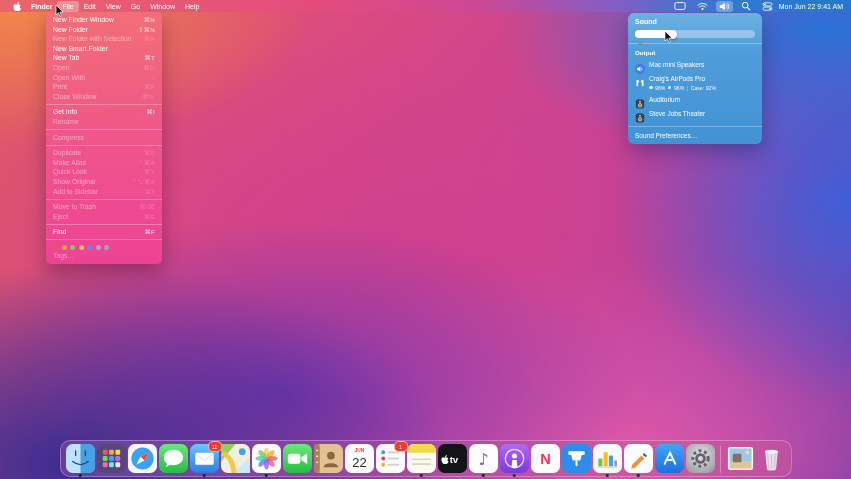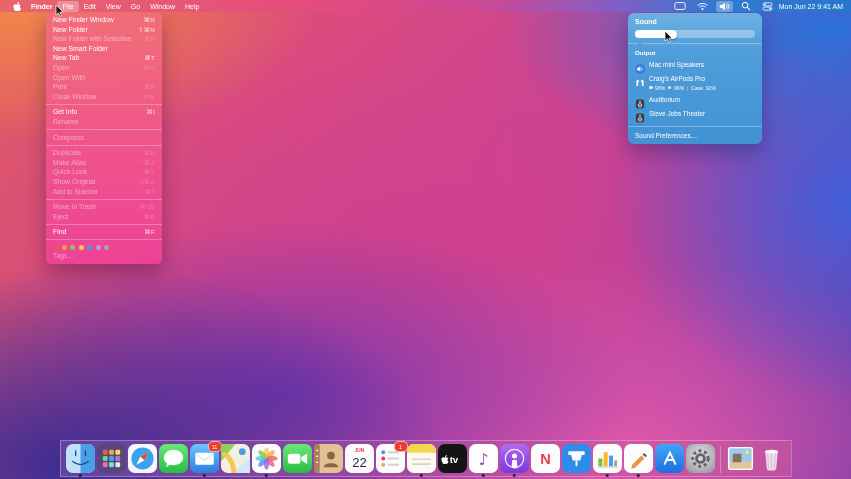--- a/index.html
+++ b/index.html
@@ -62,21 +62,21 @@
   .output-label{font-size:6.2px;font-weight:bold;margin:1px 1px 2px}
   .device{display:flex;align-items:flex-start;gap:4px;padding:2px 1px}
   .device-icon{width:10px;height:10px;flex:none}
   .device-name{font-size:6.5px;line-height:10px}
   .battery-line{font-size:5.2px;opacity:.92;display:flex;gap:2.5px;align-items:center;margin-top:.5px}
   .bud{width:3.5px;height:3.5px;border-radius:50%;background:rgba(255,255,255,.9);display:inline-block}
   .footer{font-size:6.5px;margin:3px 1px 1px}
   
   .dock{
     position:absolute;left:50%;transform:translateX(-50%);bottom:2px;z-index:6;
-    display:flex;align-items:flex-end;gap:2px;padding:3px 5px;border-radius:0;
+    display:flex;align-items:flex-end;gap:2px;padding:3px 5px;border-radius:10px;
     background:linear-gradient(90deg, rgba(128,86,176,.5) 0%, rgba(168,84,168,.45) 45%, rgba(205,88,152,.48) 100%);
     border:.5px solid rgba(255,255,255,.28);
   }
   .dock-item{position:relative;width:29px;height:29px}
   .dock-item svg{width:29px;height:29px;display:block}
   .badge{position:absolute;top:-3px;right:-3px;min-width:9px;height:9px;border-radius:5px;background:#ee3b30;color:#fff;font-size:5.5px;display:flex;align-items:center;justify-content:center;padding:0 1.5px;border:.5px solid rgba(255,255,255,.6)}
   .run-dot{position:absolute;left:50%;bottom:-3.5px;width:2.5px;height:2.5px;border-radius:50%;background:rgba(25,25,30,.85);transform:translateX(-50%)}
   .dock-sep{width:1px;height:27px;background:rgba(255,255,255,.3);margin:0 3px}
   .cursor{position:absolute;z-index:20}
 </style>

